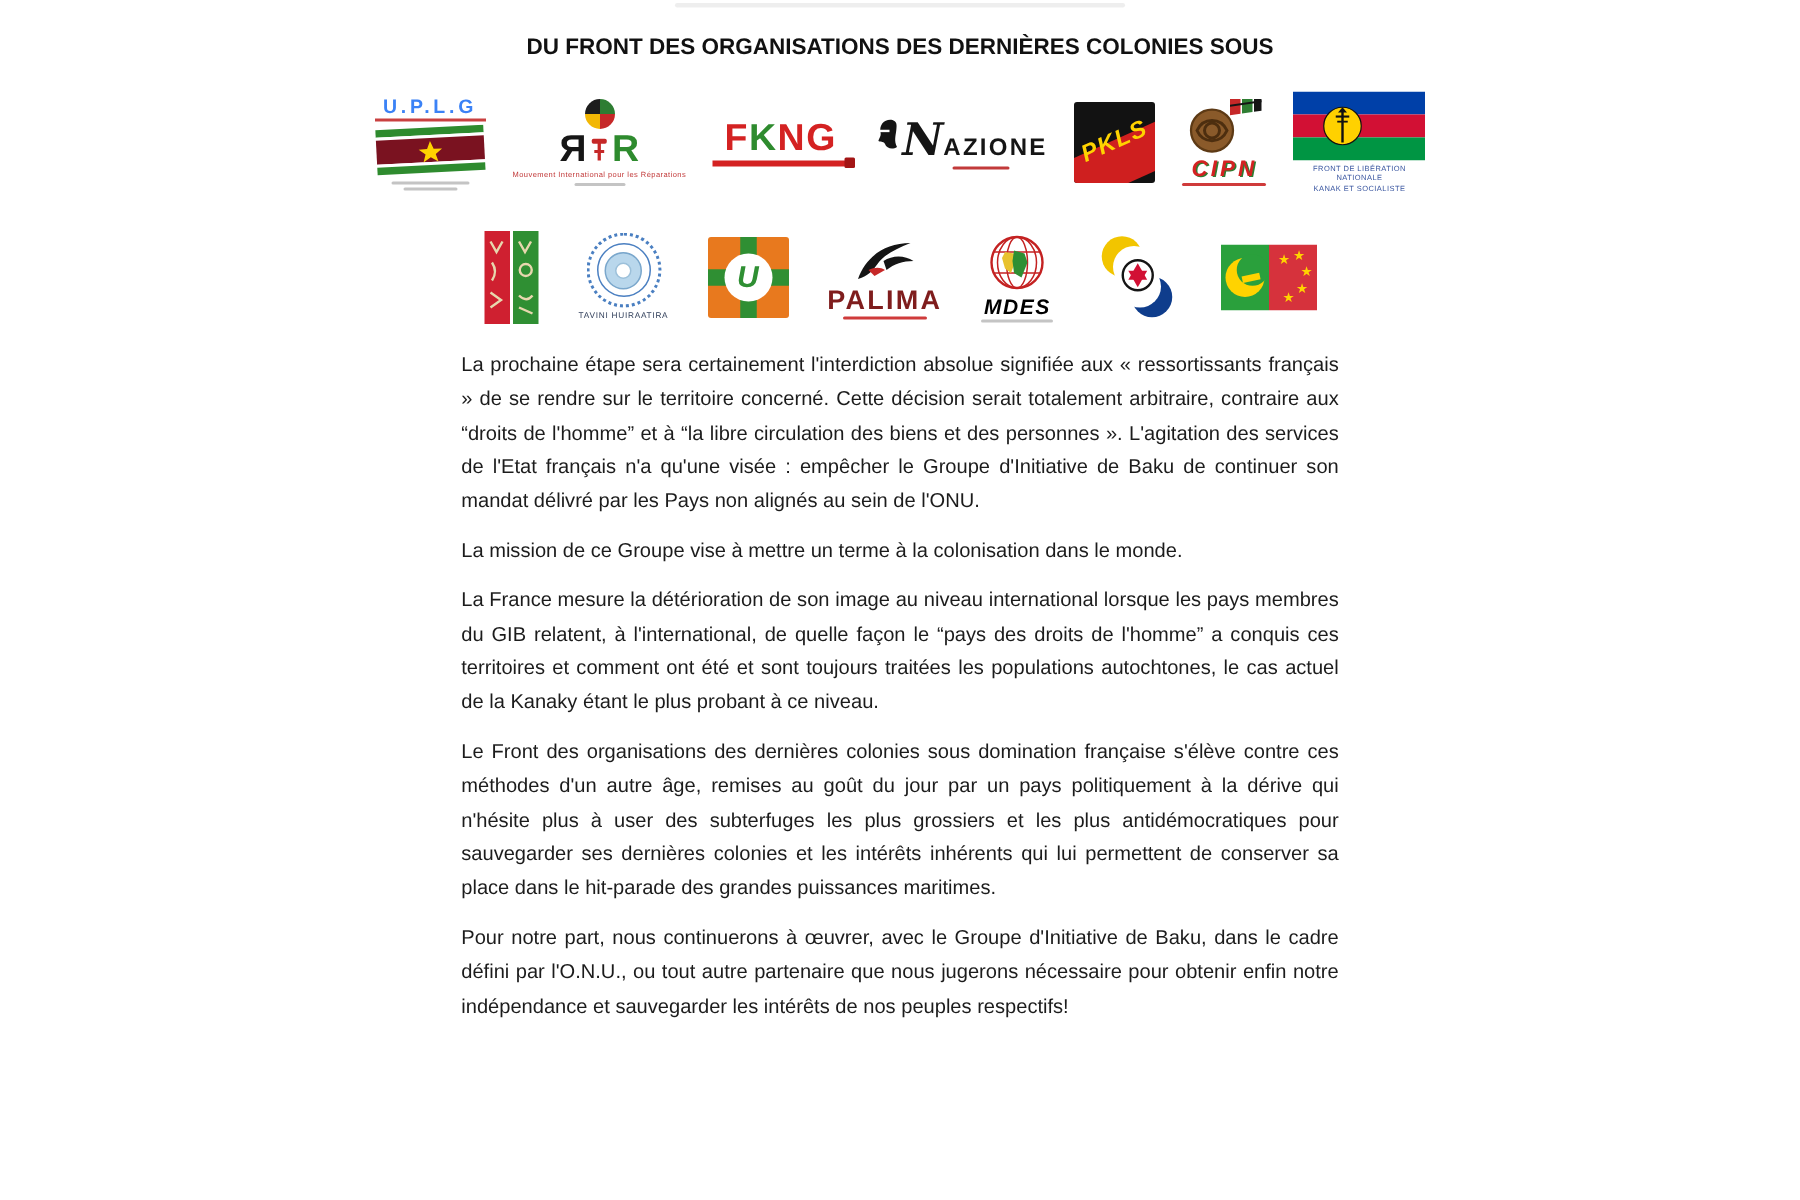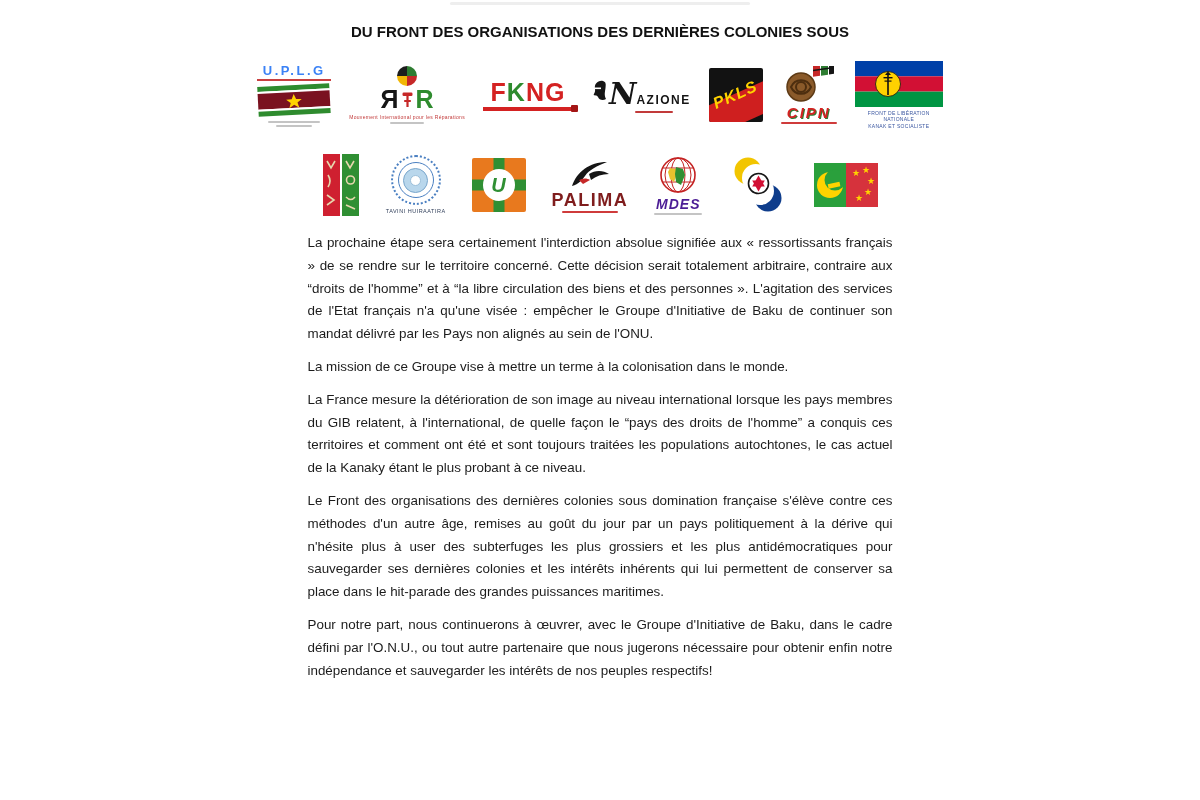--- a/index.html
+++ b/index.html
@@ -23,21 +23,21 @@
   .mir-ya{color:#161616;}.mir-r{color:#2e8b2e;}
   .mir-caption{margin-top:3px;font-size:5px;color:#c23a3a;white-space:nowrap;letter-spacing:.3px;}
   
   .fkng-text{font-size:25px;font-weight:800;letter-spacing:1px;color:#d42222;}
   .fkng-text .k{color:#2e8b2e;}
   .fkng-bar{position:relative;width:90px;height:4px;background:#d42222;margin-top:2px;}
   .fkng-bar::after{content:"";position:absolute;right:-5px;top:-2px;width:7px;height:7px;background:#a31515;border-radius:1px;}
   
   .naz-line{display:flex;align-items:baseline;}
   .naz-n{font-family:"DejaVu Serif",serif;font-style:italic;font-size:30px;font-weight:bold;color:#151515;}
-  .naz-rest{font-size:12px;font-weight:bold;letter-spacing:1.5px;color:#151515;}
+  .naz-rest{font-size:16px;font-weight:bold;letter-spacing:1.5px;color:#151515;}
   .naz-script{width:38px;height:2px;background:#c23a3a;margin-top:2px;margin-left:26px;border-radius:1px;}
   
   .pkls-box{position:relative;width:54px;height:54px;background:#121212;border-radius:2px;overflow:hidden;display:flex;align-items:center;justify-content:center;}
   .pkls-band{position:absolute;left:-12px;top:24px;width:90px;height:30px;background:#cf1f1f;transform:rotate(-24deg);}
   .pkls-text{position:relative;color:#ffd300;font-weight:bold;font-style:italic;font-size:16px;transform:rotate(-24deg);letter-spacing:1px;}
   
   .cipn-text{margin-top:1px;font-size:15px;font-weight:800;letter-spacing:2px;color:#d42222;text-shadow:1px 1px 0 #2e7d32;font-style:italic;}
   
   .flnks-caption{margin-top:3px;font-size:5px;line-height:6.5px;color:#3a56a0;text-align:center;letter-spacing:.3px;}
   
@@ -48,21 +48,21 @@
   .tav-caption{margin-top:4px;font-size:5.5px;color:#33415c;letter-spacing:.5px;}
   
   .uc-box{position:relative;width:54px;height:54px;background:#e8791e;border-radius:2px;overflow:hidden;}
   .uc-hbar{position:absolute;left:0;top:50%;transform:translateY(-50%);width:100%;height:11px;background:#2f8f33;}
   .uc-vbar{position:absolute;top:0;left:50%;transform:translateX(-50%);height:100%;width:11px;background:#2f8f33;}
   .uc-circle{position:absolute;left:50%;top:50%;transform:translate(-50%,-50%);width:32px;height:32px;background:#fff;border-radius:50%;display:flex;align-items:center;justify-content:center;}
   .uc-u{color:#2f8f33;font-weight:800;font-size:20px;font-style:italic;}
   
   .palima-text{margin-top:1px;font-size:18px;font-weight:bold;letter-spacing:1.5px;color:#7f1d1d;}
   
-  .mdes-text{margin-top:1px;font-size:14px;font-weight:800;font-style:italic;letter-spacing:1px;color:#4c1d95;}
+  .mdes-text{margin-top:1px;font-size:14px;font-weight:800;font-style:italic;letter-spacing:1px;color:#000000;}
   
   .body-text{margin-top:10px;font-size:13.4px;line-height:22.8px;text-align:justify;color:#1c1c1c;}
   .body-text p{margin:0 0 10px 0;}
 </style>
 </head>
 <body>
 
 <div class="page">
   <div class="top-artifact"></div>
 

